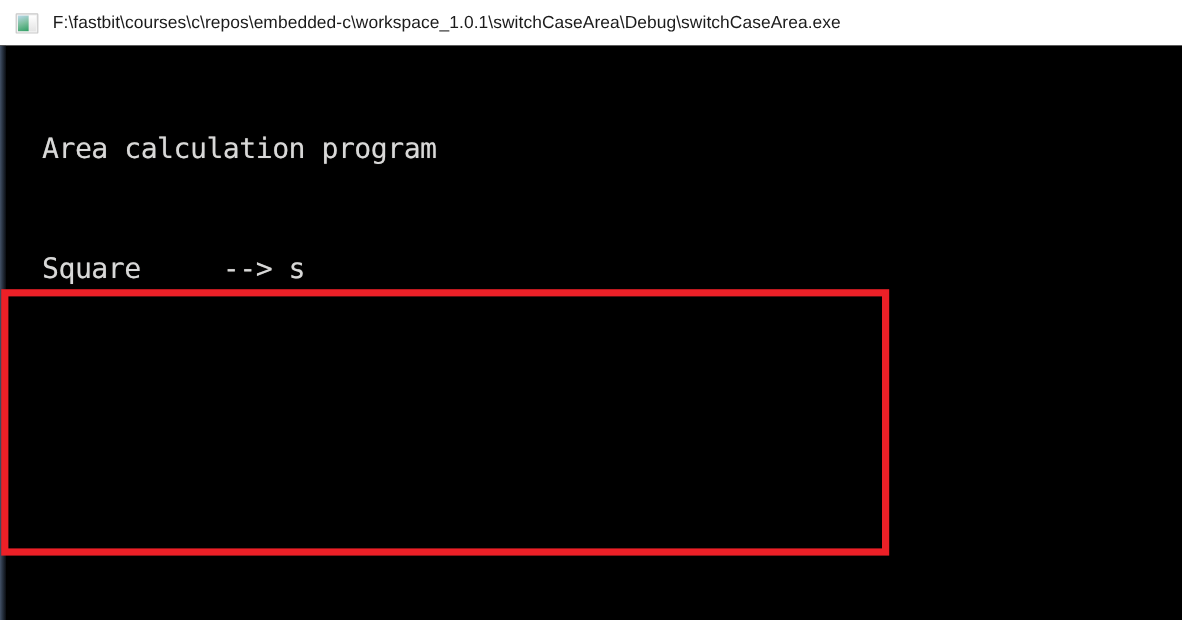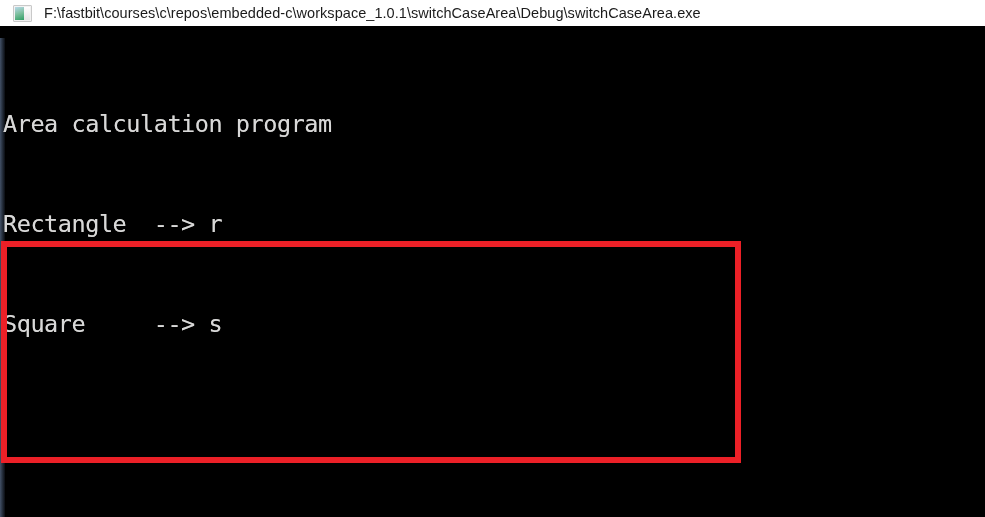--- a/index.html
+++ b/index.html
@@ -20,21 +20,21 @@
     height: 517px;
     background: #000000;
     overflow: hidden;
   }
 
   
   #title-bar {
     position: absolute;
     left: 0; top: 0;
     width: 985px;
-    height: 26px;
+    height: 38px;
     background: #ffffff;
     display: flex;
     align-items: center;
     box-sizing: border-box;
     padding-left: 13px;
   }
   #window-icon {
     width: 19px;
     height: 17px;
     flex: 0 0 auto;
@@ -94,20 +94,21 @@
     font-size: 23.5px;
     line-height: 33.4px;
     color: #d8d8d8;
     white-space: pre;
     letter-spacing: -0.45px;
     text-shadow: 0 0 0.6px rgba(210,205,195,0.55);
   }
   #console-text .line {
     display: block;
     height: 33.4px;
+    margin-left: 32px;
   }
 
   
   #highlight-box {
     position: absolute;
     left: 1px;
     top: 241px;
     width: 740px;
     height: 222px;
     border: 6px solid #ec2027;
@@ -126,21 +127,20 @@
       <div class="ico-right"></div>
     </div>
     <div id="title-text">F:\fastbit\courses\c\repos\embedded-c\workspace_1.0.1\switchCaseArea\Debug\switchCaseArea.exe</div>
   </div>
 
   <div id="console">
     <div id="left-edge-strip"></div>
 
     <div id="console-text">
       <span class="line">Area calculation program</span>
-      <span class="line">Rectangle  --&gt; r</span>
       <span class="line">Square     --&gt; s</span>
       
       
       
       
       
       
       
     </div>
   </div>

